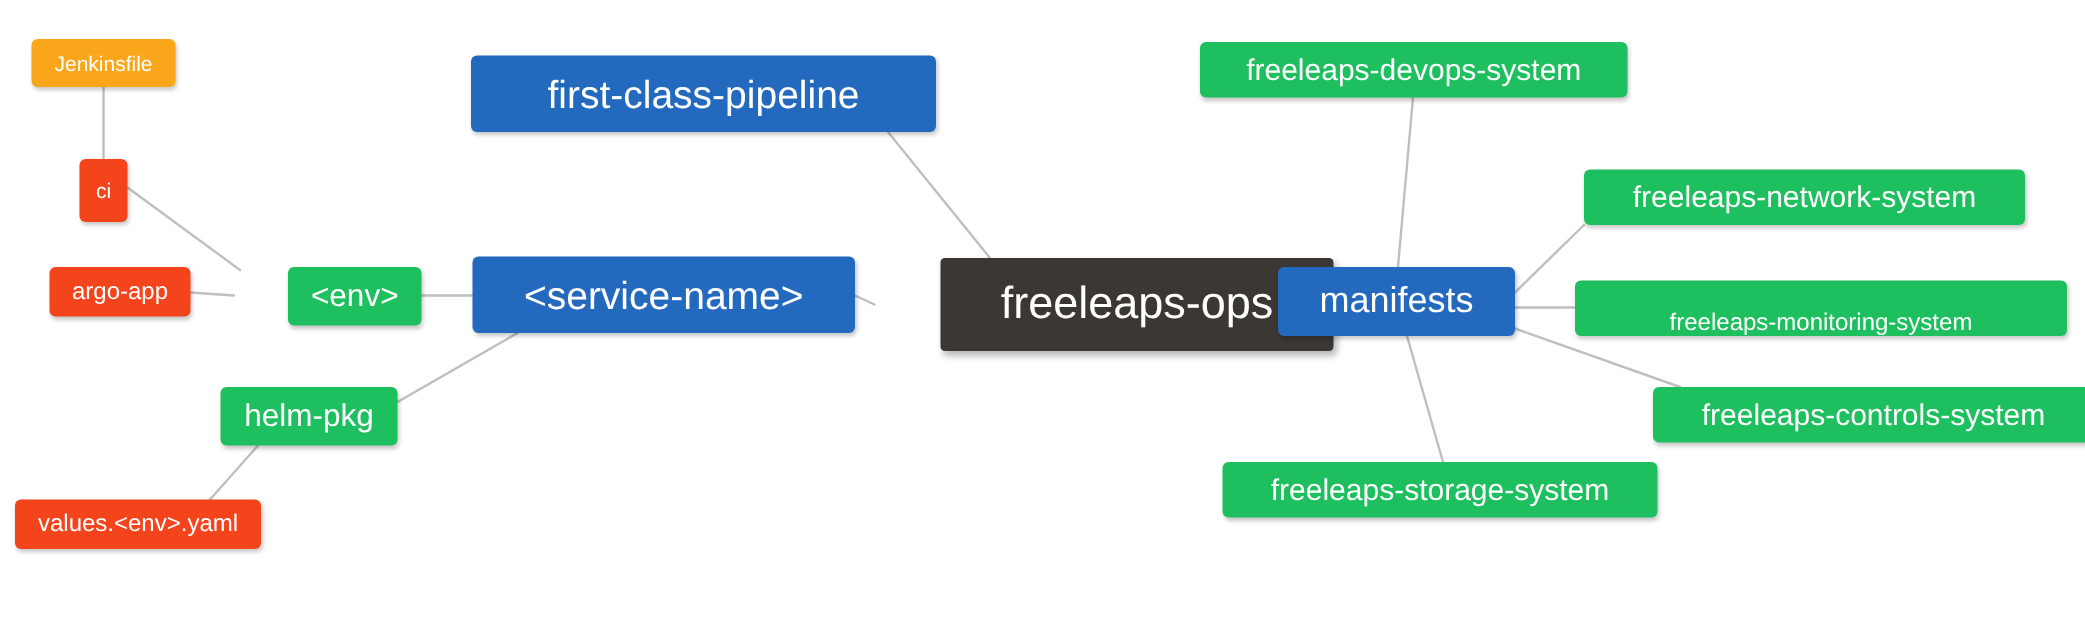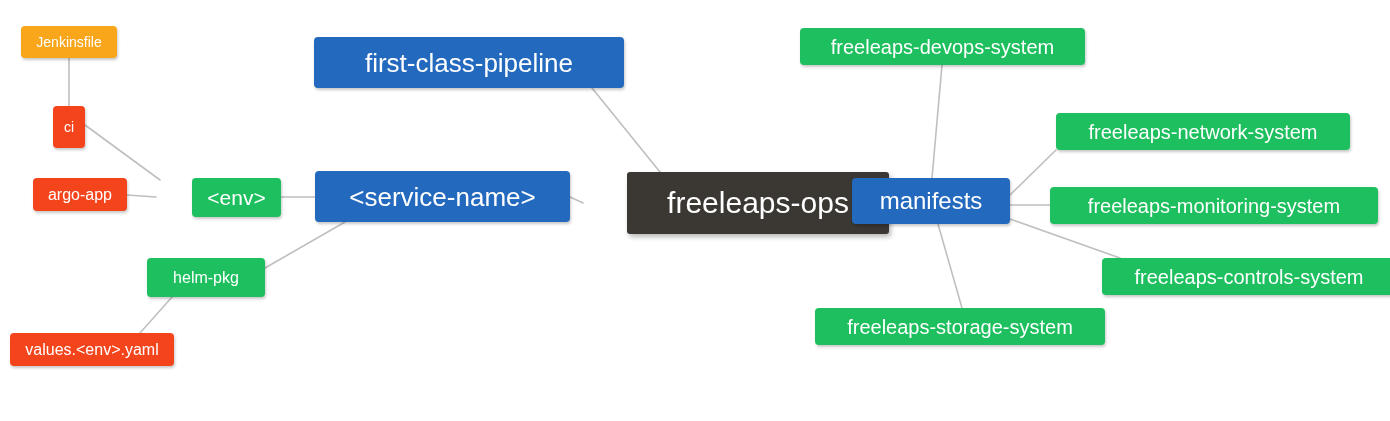--- a/index.html
+++ b/index.html
@@ -80,42 +80,42 @@
       </div>
       <div class="node" style="left: 314px; top: 37px; width: 310px; height: 51px; background: rgb(35, 105, 190); font-size: 26px;">
         <span>first-class-pipeline</span>
       </div>
       <div class="node" style="left: 852px; top: 178px; width: 158px; height: 46px; background: rgb(35, 105, 190); font-size: 24px;">
         <span>manifests</span>
       </div>
       <div class="node" style="left: 156px; top: 178px; width: 89px; height: 39px; background: rgb(29, 191, 94); font-size: 21px; margin-left: 36px;">
         <span>&lt;env&gt;</span>
       </div>
-      <div class="node" style="left: 147px; top: 258px; width: 118px; height: 39px; background: rgb(29, 191, 94); font-size: 16px;">
+      <div class="node" style="left: 147px; top: 258px; width: 118px; height: 39px; background: rgb(29, 191, 94); font-size: 21px;">
         <span>helm-pkg</span>
       </div>
       <div class="node" style="left: 21px; top: 26px; width: 96px; height: 32px; background: rgb(250, 166, 26); font-size: 14px;">
         <span>Jenkinsfile</span>
       </div>
       <div class="node" style="left: 53px; top: 106px; width: 32px; height: 42px; background: rgb(244, 68, 28); font-size: 14px;">
         <span>ci</span>
       </div>
       <div class="node" style="left: 33px; top: 178px; width: 94px; height: 33px; background: rgb(244, 68, 28); font-size: 16px;">
         <span>argo-app</span>
       </div>
       <div class="node" style="left: 10px; top: 333px; width: 164px; height: 33px; background: rgb(244, 68, 28); font-size: 16px;">
         <span>values.&lt;env&gt;.yaml</span>
       </div>
       <div class="node" style="left: 800px; top: 28px; width: 285px; height: 37px; background: rgb(29, 191, 94); font-size: 20px;">
         <span>freeleaps-devops-system</span>
       </div>
       <div class="node" style="left: 1056px; top: 113px; width: 294px; height: 37px; background: rgb(29, 191, 94); font-size: 20px;">
         <span>freeleaps-network-system</span>
       </div>
-      <div class="node" style="left: 1050px; top: 187px; width: 328px; height: 37px; background: rgb(29, 191, 94); font-size: 20px;">
+      <div class="node" style="left: 1050px; top: 187px; width: 328px; height: 37px; background: rgb(29, 191, 94); font-size: 16px; align-items: flex-end;">
         <span>freeleaps-monitoring-system</span>
       </div>
       <div class="node" style="left: 1058px; top: 258px; width: 294px; height: 37px; background: rgb(29, 191, 94); font-size: 20px; margin-left: 44px;">
         <span>freeleaps-controls-system</span>
       </div>
       <div class="node" style="left: 815px; top: 308px; width: 290px; height: 37px; background: rgb(29, 191, 94); font-size: 20px;">
         <span>freeleaps-storage-system</span>
       </div>
     </div>
 </div>

